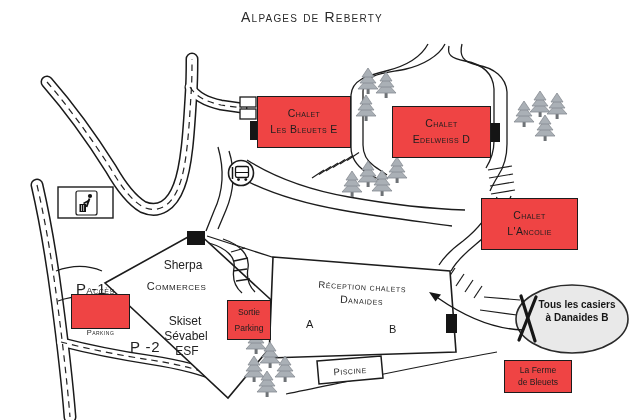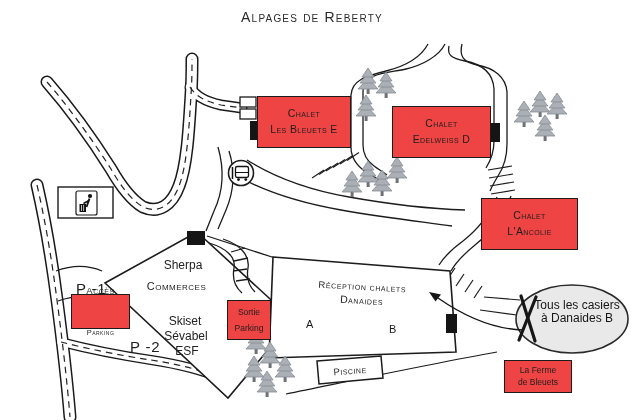--- a/index.html
+++ b/index.html
@@ -11,21 +11,21 @@
        font-variant:small-caps;color:#2a2a2a;}
   .box{position:absolute;background:#ef4444;border:1.5px solid #1c1c1c;display:flex;
        flex-direction:column;align-items:center;justify-content:center;text-align:center;}
   .sc{font-variant:small-caps;}
   .chlbl{font-size:10.5px;letter-spacing:.4px;line-height:1.5;font-variant:small-caps;}
   .small1{font-size:9.5px;font-variant:small-caps;letter-spacing:.5px;line-height:1.2;}
   .small2{font-size:7.5px;font-variant:small-caps;letter-spacing:.5px;line-height:1.3;}
   .sortie{font-size:8.5px;line-height:1.9;}
   .ferme{font-size:8.5px;line-height:1.35;}
   .plbl{font-size:15px;letter-spacing:.8px;color:#222;}
-  .ctxt{left:533px;top:299px;width:88px;text-align:center;font-size:12px;font-weight:400;
+  .ctxt{left:533px;top:299px;width:88px;text-align:center;font-size:10px;font-weight:700;
         line-height:12.5px;color:#161616;}
   .clab{position:absolute;font-size:12px;color:#222;white-space:nowrap;text-align:center;}
   .recword{left:292px;top:281px;width:140px;text-align:center;transform:rotate(3deg);}
   .recword .l1{font-size:9.5px;font-variant:small-caps;letter-spacing:.6px;}
   .recword .l2{font-size:10.5px;font-variant:small-caps;letter-spacing:.6px;margin-top:2px;}
   .unit{font-size:11px;color:#1c1c1c;}
   .piscword{left:317px;top:360px;width:66px;height:21px;transform:rotate(-4deg);
             display:flex;align-items:center;justify-content:center;
             font-size:9.5px;font-variant:small-caps;letter-spacing:.5px;}
 </style>

